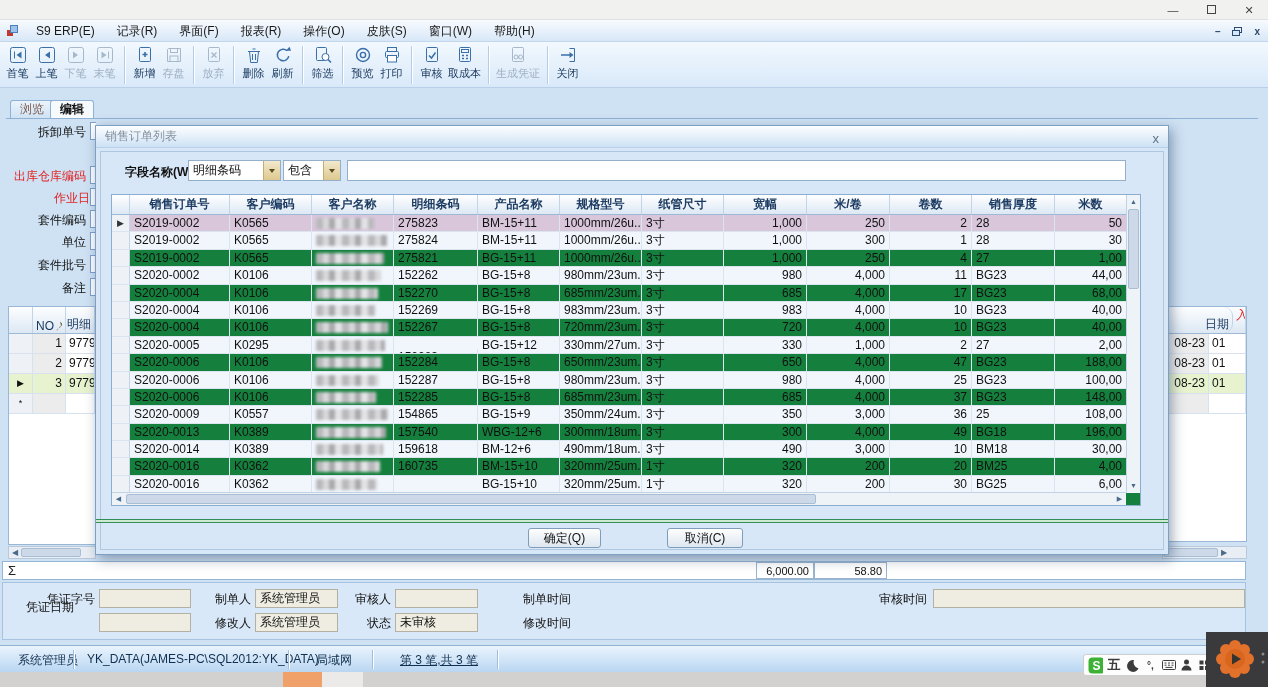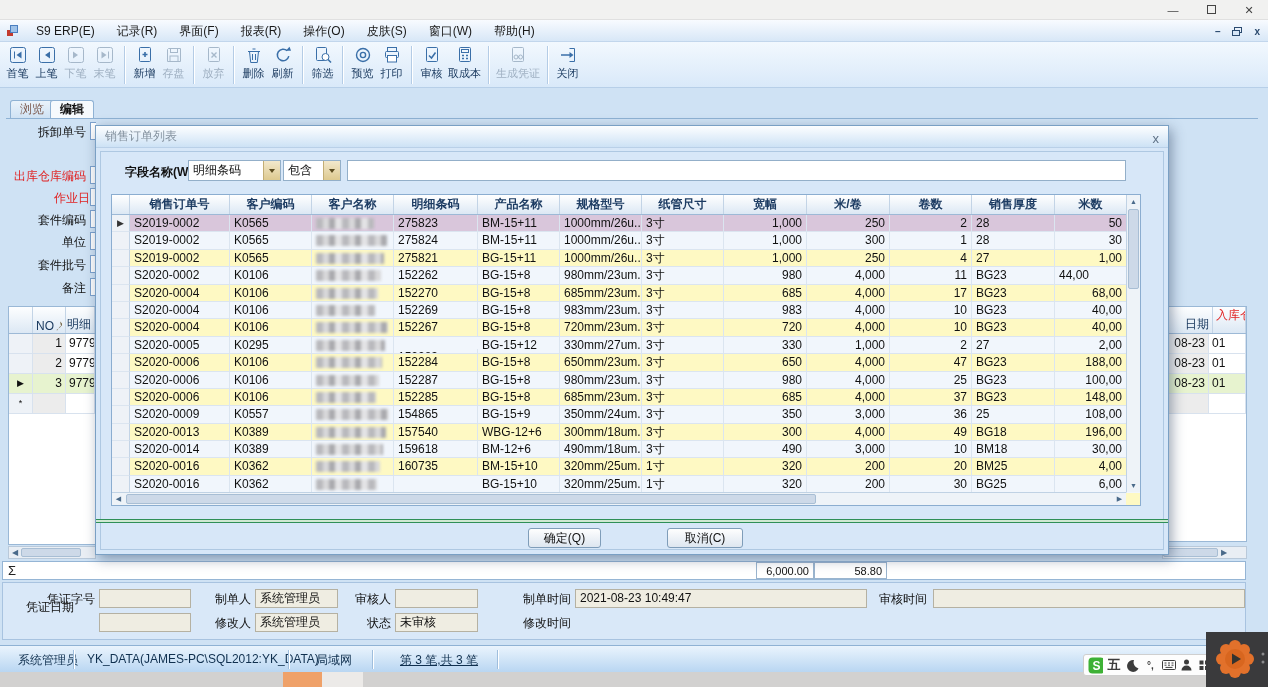--- a/index.html
+++ b/index.html
@@ -90,21 +90,21 @@
   .dlg-close{position:absolute;right:9px;top:2px;color:#5f7287;font-size:13px;cursor:default;}
   .dlg-inner{position:absolute;left:4px;top:25px;right:4px;bottom:4px;border:1px solid #aec8e2;}
   .dlg-label{position:absolute;left:29px;top:38px;font-weight:bold;color:#111;}
   .combo{position:absolute;top:34px;height:21px;background:#fff;border:1px solid #93afc9;display:flex;}
   .combo .ctxt{flex:1;padding:1px 4px;line-height:17px;white-space:nowrap;overflow:hidden;}
   .combo .carrow{width:17px;background:linear-gradient(#f2e8cc,#ddc98f);border-left:1px solid #c2ad74;
     display:flex;align-items:center;justify-content:center;}
   .combo .carrow i{width:0;height:0;border-left:3px solid transparent;border-right:3px solid transparent;border-top:4px solid #5a4a1e;}
   .dlg-input{position:absolute;left:251px;top:34px;width:779px;height:21px;background:#fff;border:1px solid #93afc9;}
 
-  .dlg-grid{position:absolute;left:15px;top:68px;width:1030px;height:312px;background:#fef9c3;border:1px solid #8badd0;overflow:hidden;}
+  .dlg-grid{position:absolute;left:15px;top:68px;width:1030px;height:312px;background:#15803d;border:1px solid #8badd0;overflow:hidden;}
   .g-hdr{display:flex;height:20px;background:linear-gradient(#ffffff,#dce8f4);border-bottom:1px solid #9db9d6;}
   .g-hdr .hc{border-right:1px solid #c3d4e6;color:#1d3c63;font-weight:bold;text-align:center;line-height:19px;
     white-space:nowrap;overflow:hidden;font-size:12px;}
   .g-row{display:flex;height:17.4px;}
   .g-row .gc{border-right:1px solid #dbe5f0;border-bottom:1px solid #dbe5f0;line-height:16.5px;
     padding:0 4px;white-space:nowrap;overflow:hidden;font-size:12px;}
   .g-row .sel{padding:0;text-align:center;background:#eef2f7;border-right:1px solid #c3d4e6;color:#333;font-size:9px;}
   .g-row.alt{background:#f1f6fc;}
   .g-row.selected{background:#d9c6db;}
   .blurname{height:11px;margin-top:3px;border-radius:1px;
@@ -381,21 +381,21 @@
         <span class="c" style="flex: 1 1 0%; background: rgb(255, 255, 255);"></span>
       </div>
     </div>
   <div class="hscroll" style="left:8px;top:546px;width:88px;">
     <span class="arr">◀</span>
     <span class="thumb" style="width:60px;"></span>
   </div>
 
   <div class="bgrid" id="bg-right-grid" style="left:1162px;top:306px;width:85px;height:236px;">
       <div class="bg-hdr" style="height: 27px;">
-        <span class="hc" style="width: 50px; justify-content: flex-end;">日期</span>
+        <span class="hc" style="width: 70px; justify-content: flex-end; border-radius: 9px;">日期</span>
         <span class="hc" style="flex: 1 1 0%; color: rgb(224, 34, 34); align-items: flex-start;">入库仓库</span>
       </div>
       <div class="bg-row">
         <span class="c" style="width: 46px; text-align: right; background: rgb(236, 236, 236);">08-23</span>
         <span class="c" style="flex: 1 1 0%; background: rgb(255, 255, 255);">01</span>
       </div>
       <div class="bg-row">
         <span class="c" style="width: 46px; text-align: right; background: rgb(236, 236, 236);">08-23</span>
         <span class="c" style="flex: 1 1 0%; background: rgb(255, 255, 255);">01</span>
       </div>
@@ -420,21 +420,20 @@
   </div>
 
   <div class="footer" id="footer">
       <span class="flab" style="left: 2px; width: 90px; top: 8px;">凭证字号</span>
       <span class="fld" style="left: 96px; width: 92px; top: 6px;"></span>
       <span class="flab" style="left: 158px; width: 90px; top: 8px;">制单人</span>
       <span class="fld" style="left: 252px; width: 83px; top: 6px;">系统管理员</span>
       <span class="flab" style="left: 298px; width: 90px; top: 8px;">审核人</span>
       <span class="fld" style="left: 392px; width: 83px; top: 6px;"></span>
       <span class="flab" style="left: 478px; width: 90px; top: 8px;">制单时间</span>
-      <span class="fld" style="left: 572px; width: 292px; top: 6px;">2021-08-23 10:49:47</span>
       <span class="flab" style="left: 834px; width: 90px; top: 8px;">审核时间</span>
       <span class="fld" style="left: 930px; width: 312px; top: 6px;"></span>
       <span class="flab" style="left: 2px; width: 90px; top: 16px; text-align: center;">凭证日期</span>
       <span class="fld" style="left: 96px; width: 92px; top: 30px;"></span>
       <span class="flab" style="left: 158px; width: 90px; top: 32px;">修改人</span>
       <span class="fld" style="left: 252px; width: 83px; top: 30px;">系统管理员</span>
       <span class="flab" style="left: 298px; width: 90px; top: 32px;">状态</span>
       <span class="fld" style="left: 392px; width: 83px; top: 30px;">未审核</span>
       <span class="flab" style="left: 478px; width: 90px; top: 32px;">修改时间</span>
     </div>
@@ -608,21 +607,21 @@
             <span class="blurname" style="display: block; width: 65px;"></span>
           </span>
           <span class="gc" style="width: 84px;">152262</span>
           <span class="gc" style="width: 82px;">BG-15+8</span>
           <span class="gc" style="width: 82px;">980mm/23um...</span>
           <span class="gc" style="width: 82px;">3寸</span>
           <span class="gc" style="width: 83px; text-align: right;">980</span>
           <span class="gc" style="width: 83px; text-align: right;">4,000</span>
           <span class="gc" style="width: 82px; text-align: right;">11</span>
           <span class="gc" style="width: 83px;">BG23</span>
-          <span class="gc" style="width: 72px; text-align: left;">44,00</span>
+          <span class="gc" style="width: 72px; text-align: right;">44,00</span>
         </div>
         <div class="g-row">
           <span class="gc sel" style="width: 18px;"></span>
           <span class="gc" style="width: 100px;">S2020-0004</span>
           <span class="gc" style="width: 82px;">K0106</span>
           <span class="gc" style="width: 82px;">
             <span class="blurname" style="display: block; width: 62px;"></span>
           </span>
           <span class="gc" style="width: 84px;">152270</span>
           <span class="gc" style="width: 82px;">BG-15+8</span>

